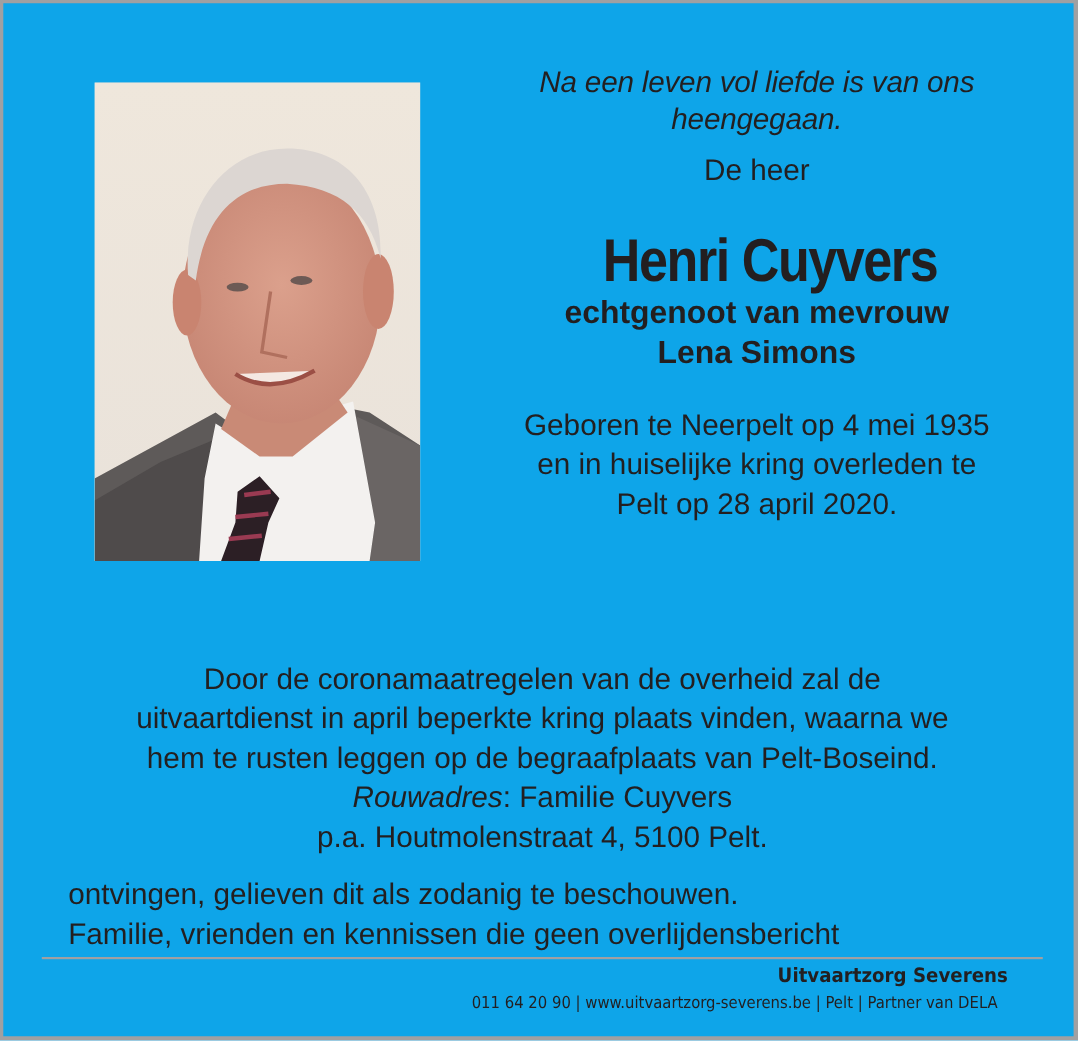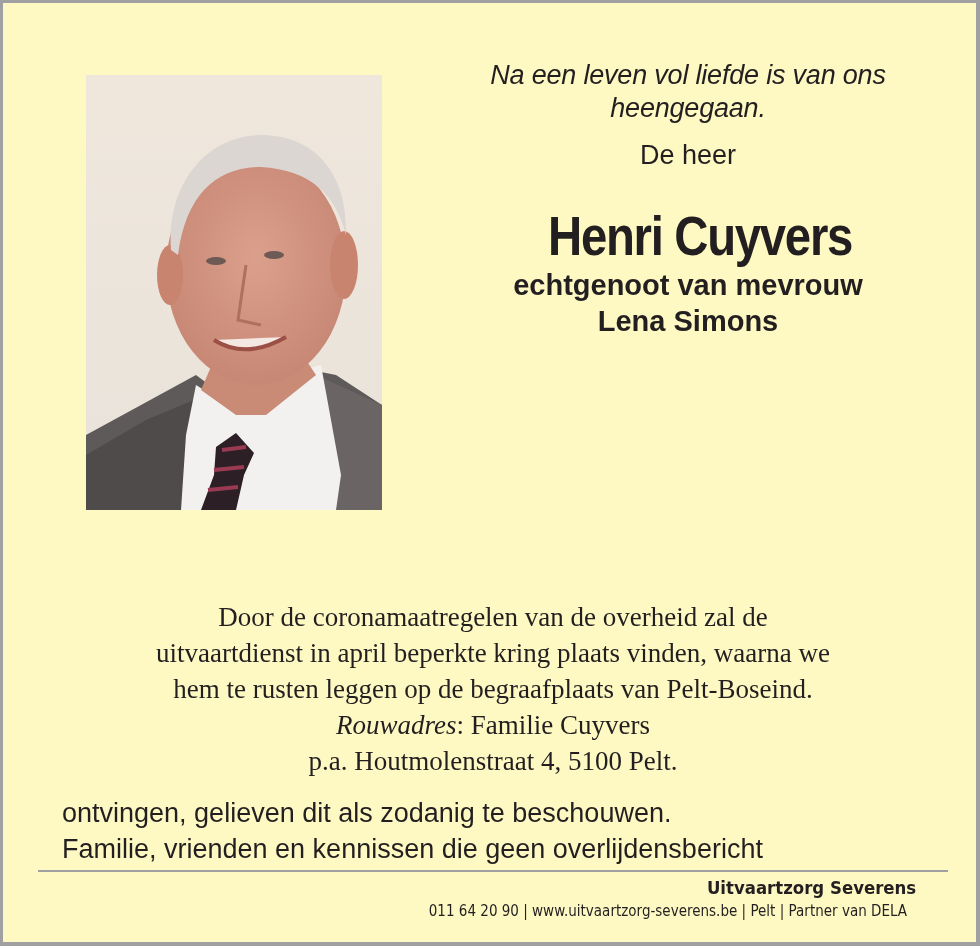--- a/index.html
+++ b/index.html
@@ -1,21 +1,21 @@
 <!DOCTYPE html>
 <html><head>
   <meta charset="utf-8">
   <style>
     * { box-sizing: border-box; margin: 0; padding: 0; }
     html, body { width: 980px; height: 946px; background: #ffffff; }
     body { position: relative; overflow: hidden; font-family: "Liberation Sans", sans-serif; color: #231f20; }
     .frame {
       position: absolute; left: 0; top: 0; width: 980px; height: 946px;
       border: 3px solid #a0a0a2; border-bottom-width: 4px; border-right-width: 4px;
-      background: #fef9c3;
+      background: #0ea5e9;
     }
     .photo {
       position: absolute; left: 83px; top: 72px; width: 296px; height: 435px;
       overflow: hidden; background: #ece4d9;
     }
     .photo svg { display: block; width: 100%; height: 100%; }
     .right-col {
       position: absolute; left: 420px; top: 56px; width: 530px; text-align: center;
     }
     .intro {
@@ -31,21 +31,21 @@
       padding-left: 28px;
     }
     .spouse {
       font-size: 29px; line-height: 36px; font-weight: bold; color: #231f20;
     }
     .birth {
       margin-top: 29px; font-size: 27px; line-height: 36px; color: #231f20;
     }
     .body-text {
       position: absolute; left: 40px; top: 596px; width: 900px; text-align: center;
-      font-size: 27px; line-height: 36px; color: #231f20; font-family: Liberation Serif, serif;
+      font-size: 27px; line-height: 36px; color: #231f20;
     }
     .body-text .it { font-style: italic; }
     .closing {
       position: absolute; left: 59px; top: 792px; width: 880px; text-align: left;
       font-size: 27px; line-height: 36px; color: #231f20;
     }
     .separator {
       position: absolute; left: 35px; top: 867px; width: 910px; height: 2px; background: #a0a0a2;
     }
     .footer {
@@ -110,20 +110,25 @@
     <div class="intro">
       <div>Na een leven vol liefde is van ons</div>
       <div>heengegaan.</div>
     </div>
     <div class="title-prefix">De heer</div>
     <div class="name">Henri Cuyvers</div>
     <div class="spouse">
       <div>echtgenoot van mevrouw</div>
       <div>Lena Simons</div>
     </div>
+    <div class="birth">
+      <div>Geboren te Neerpelt op 4 mei 1935</div>
+      <div>en in huiselijke kring overleden te</div>
+      <div>Pelt op 28 april 2020.</div>
+    </div>
   </div>
 
   <div class="body-text">
     <div>Door de coronamaatregelen van de overheid zal de</div>
     <div>uitvaartdienst in april beperkte kring plaats vinden, waarna we</div>
     <div>hem te rusten leggen op de begraafplaats van Pelt-Boseind.</div>
     <div><span class="it">Rouwadres</span><span>:</span><span> Familie Cuyvers</span></div>
     <div>p.a. Houtmolenstraat 4, 5100 Pelt.</div>
   </div>
 

